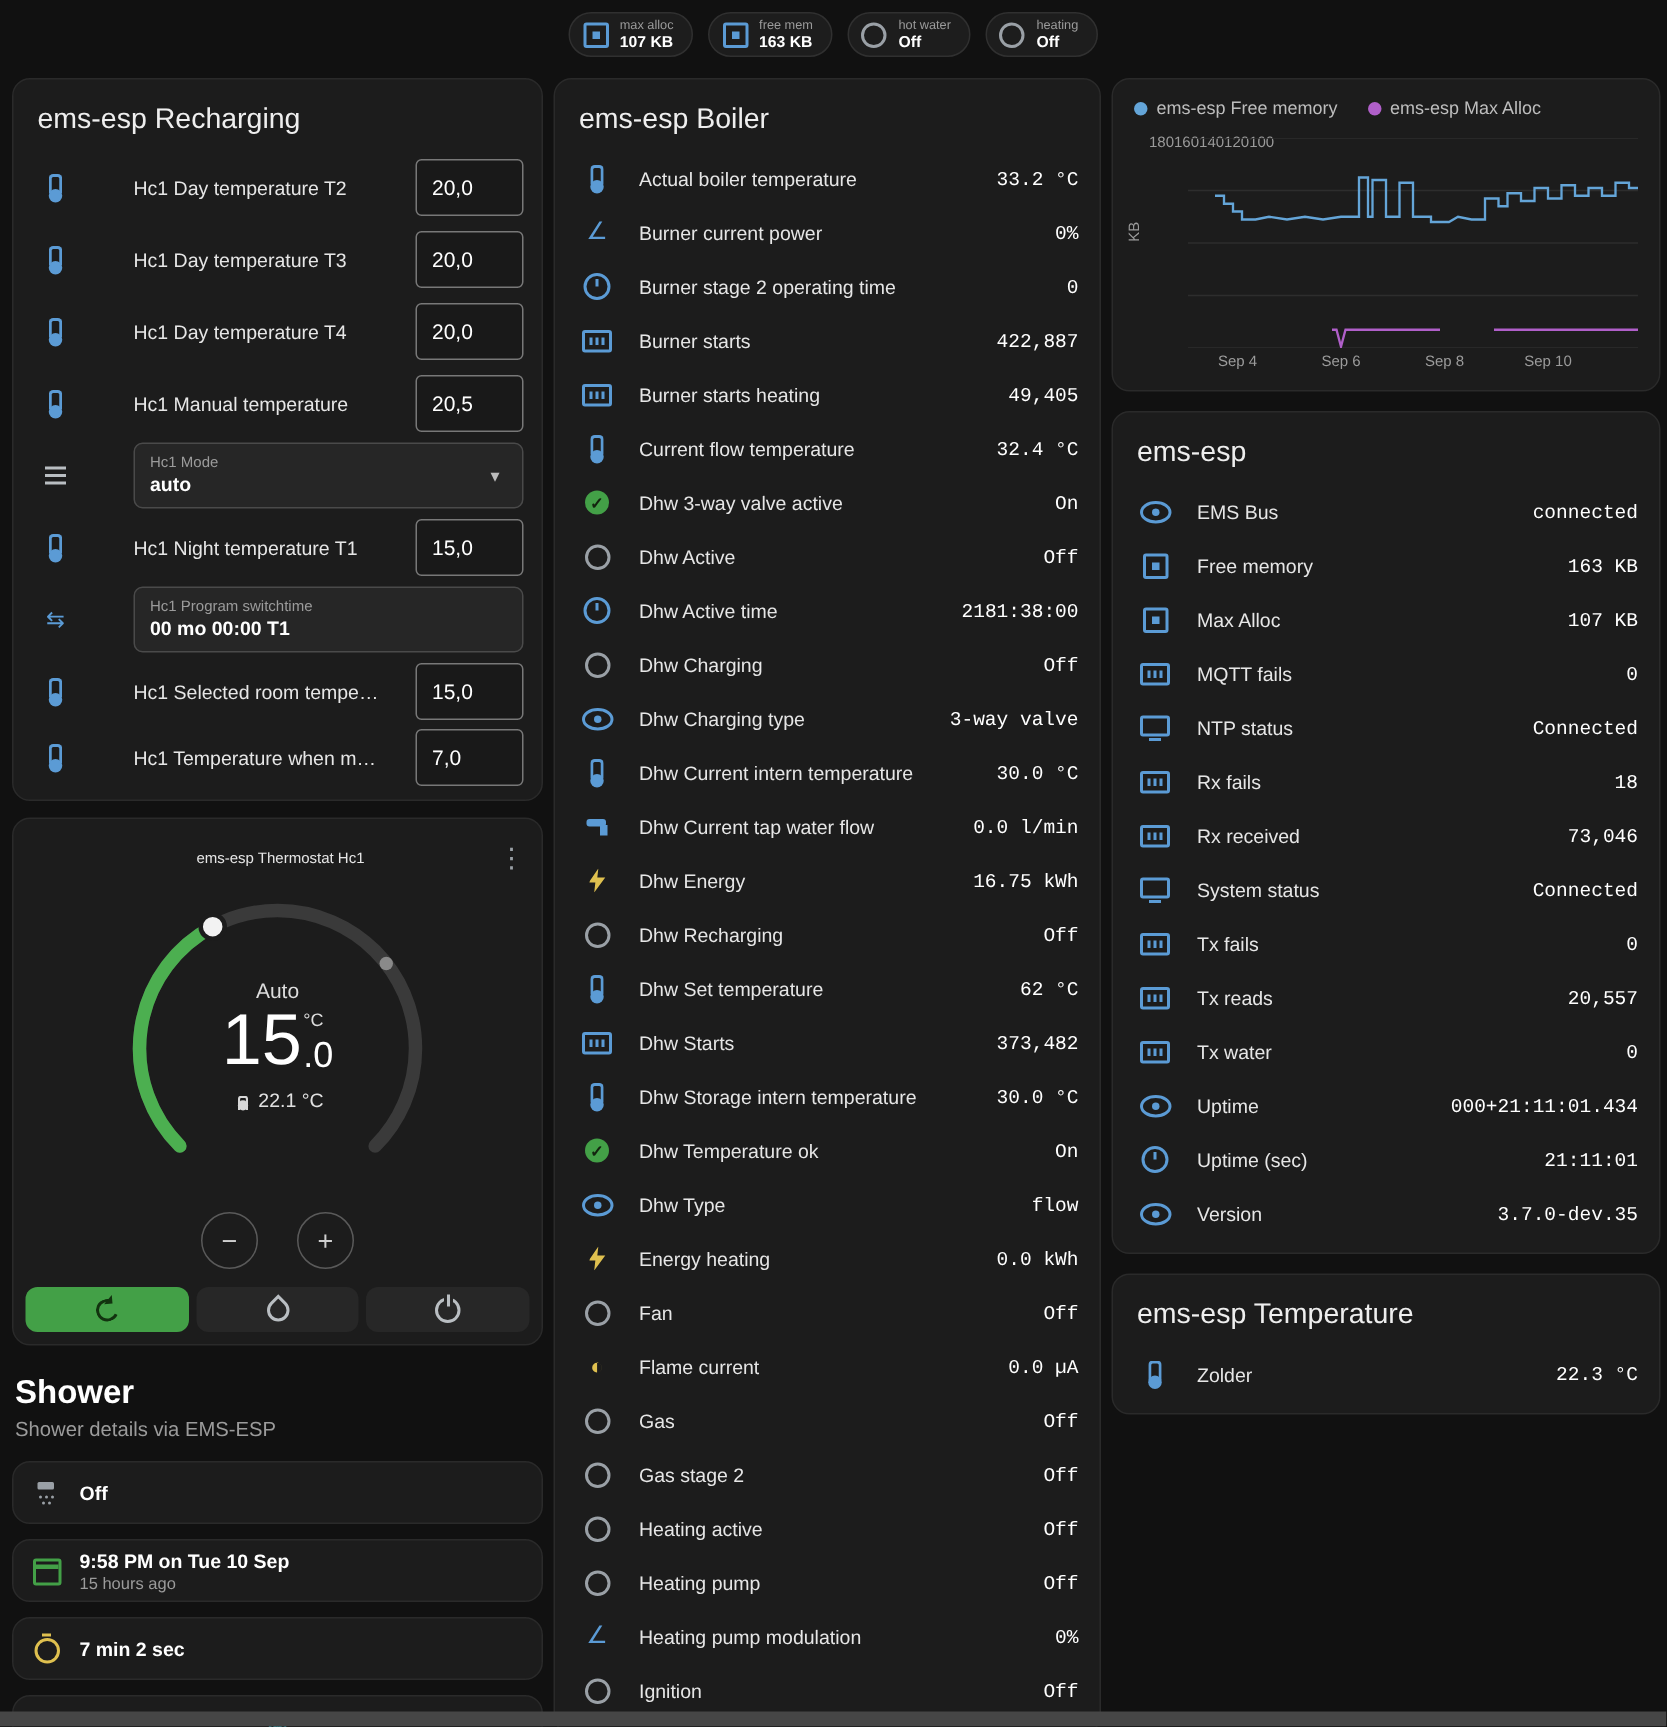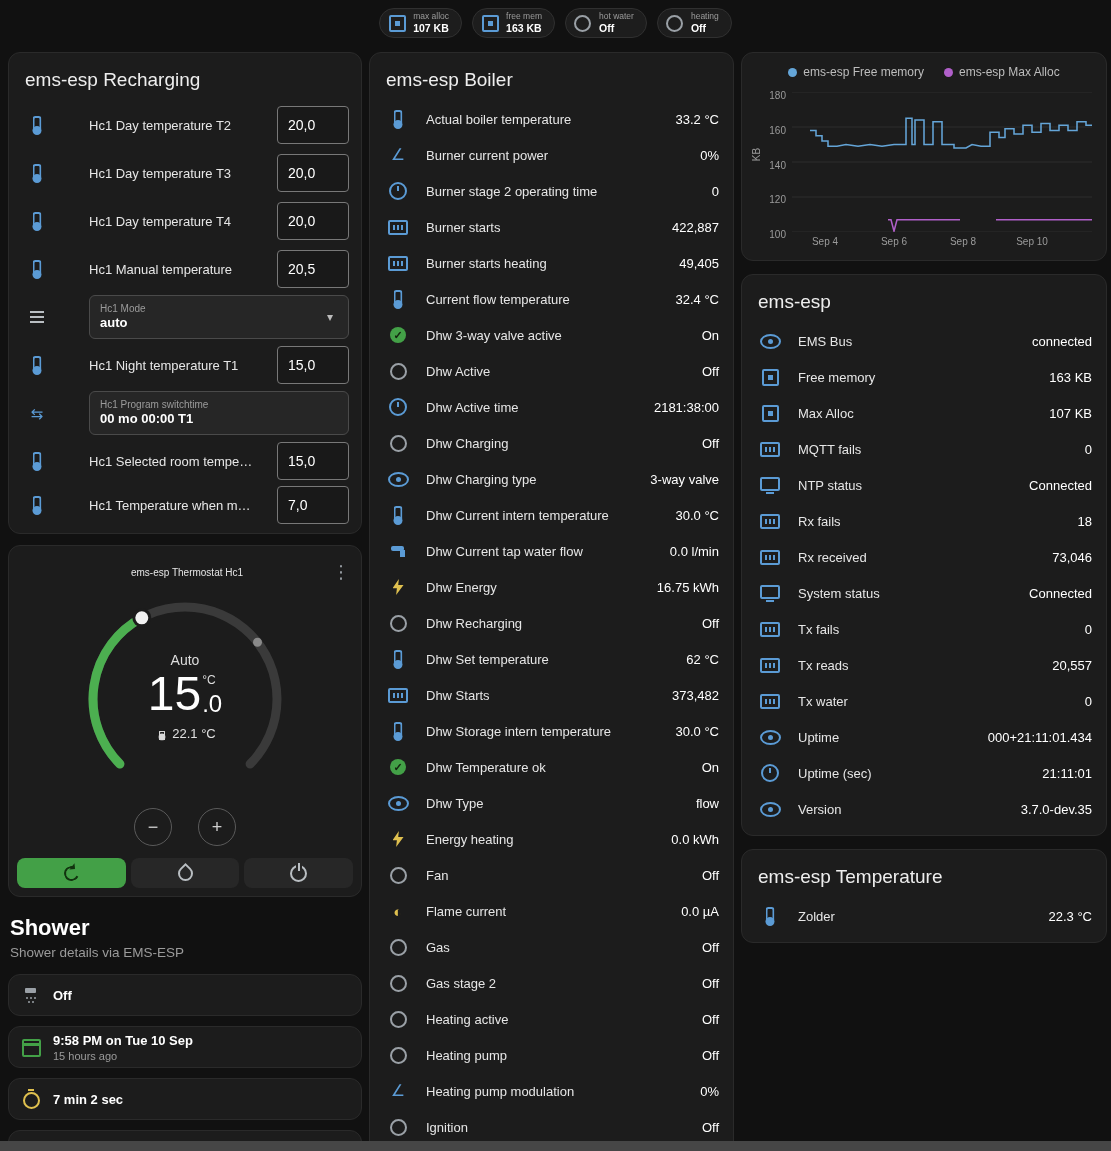--- a/index.html
+++ b/index.html
@@ -25,21 +25,21 @@
 
   
   .cols { display:grid; grid-template-columns:354px 365px 366px; gap:7px; padding:6px 4px 0 8px; align-items:start; }
   .col { display:flex; flex-direction:column; min-width:0; }
   .card { background:var(--card); border:1px solid var(--border); border-radius:12px; }
   .card-title { font-size:19px; font-weight:500; color:#eee; padding:16px 16px 10px; }
 
   
   .srow { display:flex; align-items:center; height:36px; padding:0 14px 0 16px; }
   .lb { flex:1; font-size:13px; color:#e6e6e6; white-space:nowrap; overflow:hidden; text-overflow:ellipsis; }
-  .vl { font-size:13px; color:#fff; white-space:nowrap; margin-left:10px; }
+  .vl { font-size:13px; color:#fff; white-space:nowrap; margin-left:10px;font-family:Liberation Mono, monospace; }
 
   
   .ic { position:relative; width:24px; height:24px; flex:0 0 24px; margin-right:16px;
         display:flex; align-items:center; justify-content:center; }
   .ic-thermo::before { content:""; position:absolute; top:3px; left:50%; transform:translateX(-50%);
       width:5px; height:11px; border:2px solid var(--blue); border-bottom:none; border-radius:3px 3px 0 0; }
   .ic-thermo::after { content:""; position:absolute; bottom:2px; left:50%; transform:translateX(-50%);
       width:9px; height:9px; border-radius:50%; background:var(--blue); }
   .ic-thermo.white::before { border-color:#d8d8d8; } .ic-thermo.white::after { background:#d8d8d8; }
   .ic-circle::before { content:""; width:13px; height:13px; border:2px solid var(--gray); border-radius:50%; }
@@ -121,26 +121,26 @@
   .mini-card { background:var(--card); border:1px solid var(--border); border-radius:12px;
                min-height:42px; display:flex; align-items:center; padding:4px 10px; margin-bottom:10px; cursor:pointer; }
   .mini-card .ic { margin-right:10px; }
   .mini-text { display:flex; flex-direction:column; }
   .mini-main { font-size:13px; font-weight:700; color:#fff; }
   .mini-sub { font-size:11px; color:#9b9b9b; margin-top:2px; }
   .mini-card.cut { height:60px; align-items:flex-start; justify-content:center; padding-top:8px; margin-bottom:0; }
 
   
   .chart-card { padding:10px 14px 8px; }
-  .legend { display:flex; justify-content:center; gap:20px; margin:2px 0 8px; }
+  .legend { display:flex; justify-content:flex-start; gap:20px; margin:2px 0 8px; }
   .legend-item { display:flex; align-items:center; gap:6px; font-size:12px; color:#bdbdbd; cursor:pointer; }
   .dot { width:9px; height:9px; border-radius:50%; background:#888; }
   .chart-body { display:flex; position:relative; padding-left:10px; }
   .kb-label { position:absolute; left:-6px; top:62px; transform:rotate(-90deg); font-size:10px; color:#9b9b9b; }
-  .yaxis { display:flex; flex-direction:column; justify-content:space-between; width:26px; text-align:right;
+  .yaxis { display:flex; flex-direction:row; justify-content:space-between; width:26px; text-align:right;
            font-size:10px; color:#9b9b9b; padding-right:6px; height:150px; }
   .yaxis span { transform:translateY(3px); }
   .plotcol { flex:1; }
   .plot { position:relative; height:140px; margin-top:5px; }
   .plot svg { width:100%; height:140px; display:block; }
   .xlabels { position:relative; height:16px; margin-top:4px; font-size:10px; color:#9b9b9b; }
   .xlabels span { position:absolute; transform:translateX(-50%); }
 
   
   .right-card { margin-top:13px; padding-bottom:8px; }

